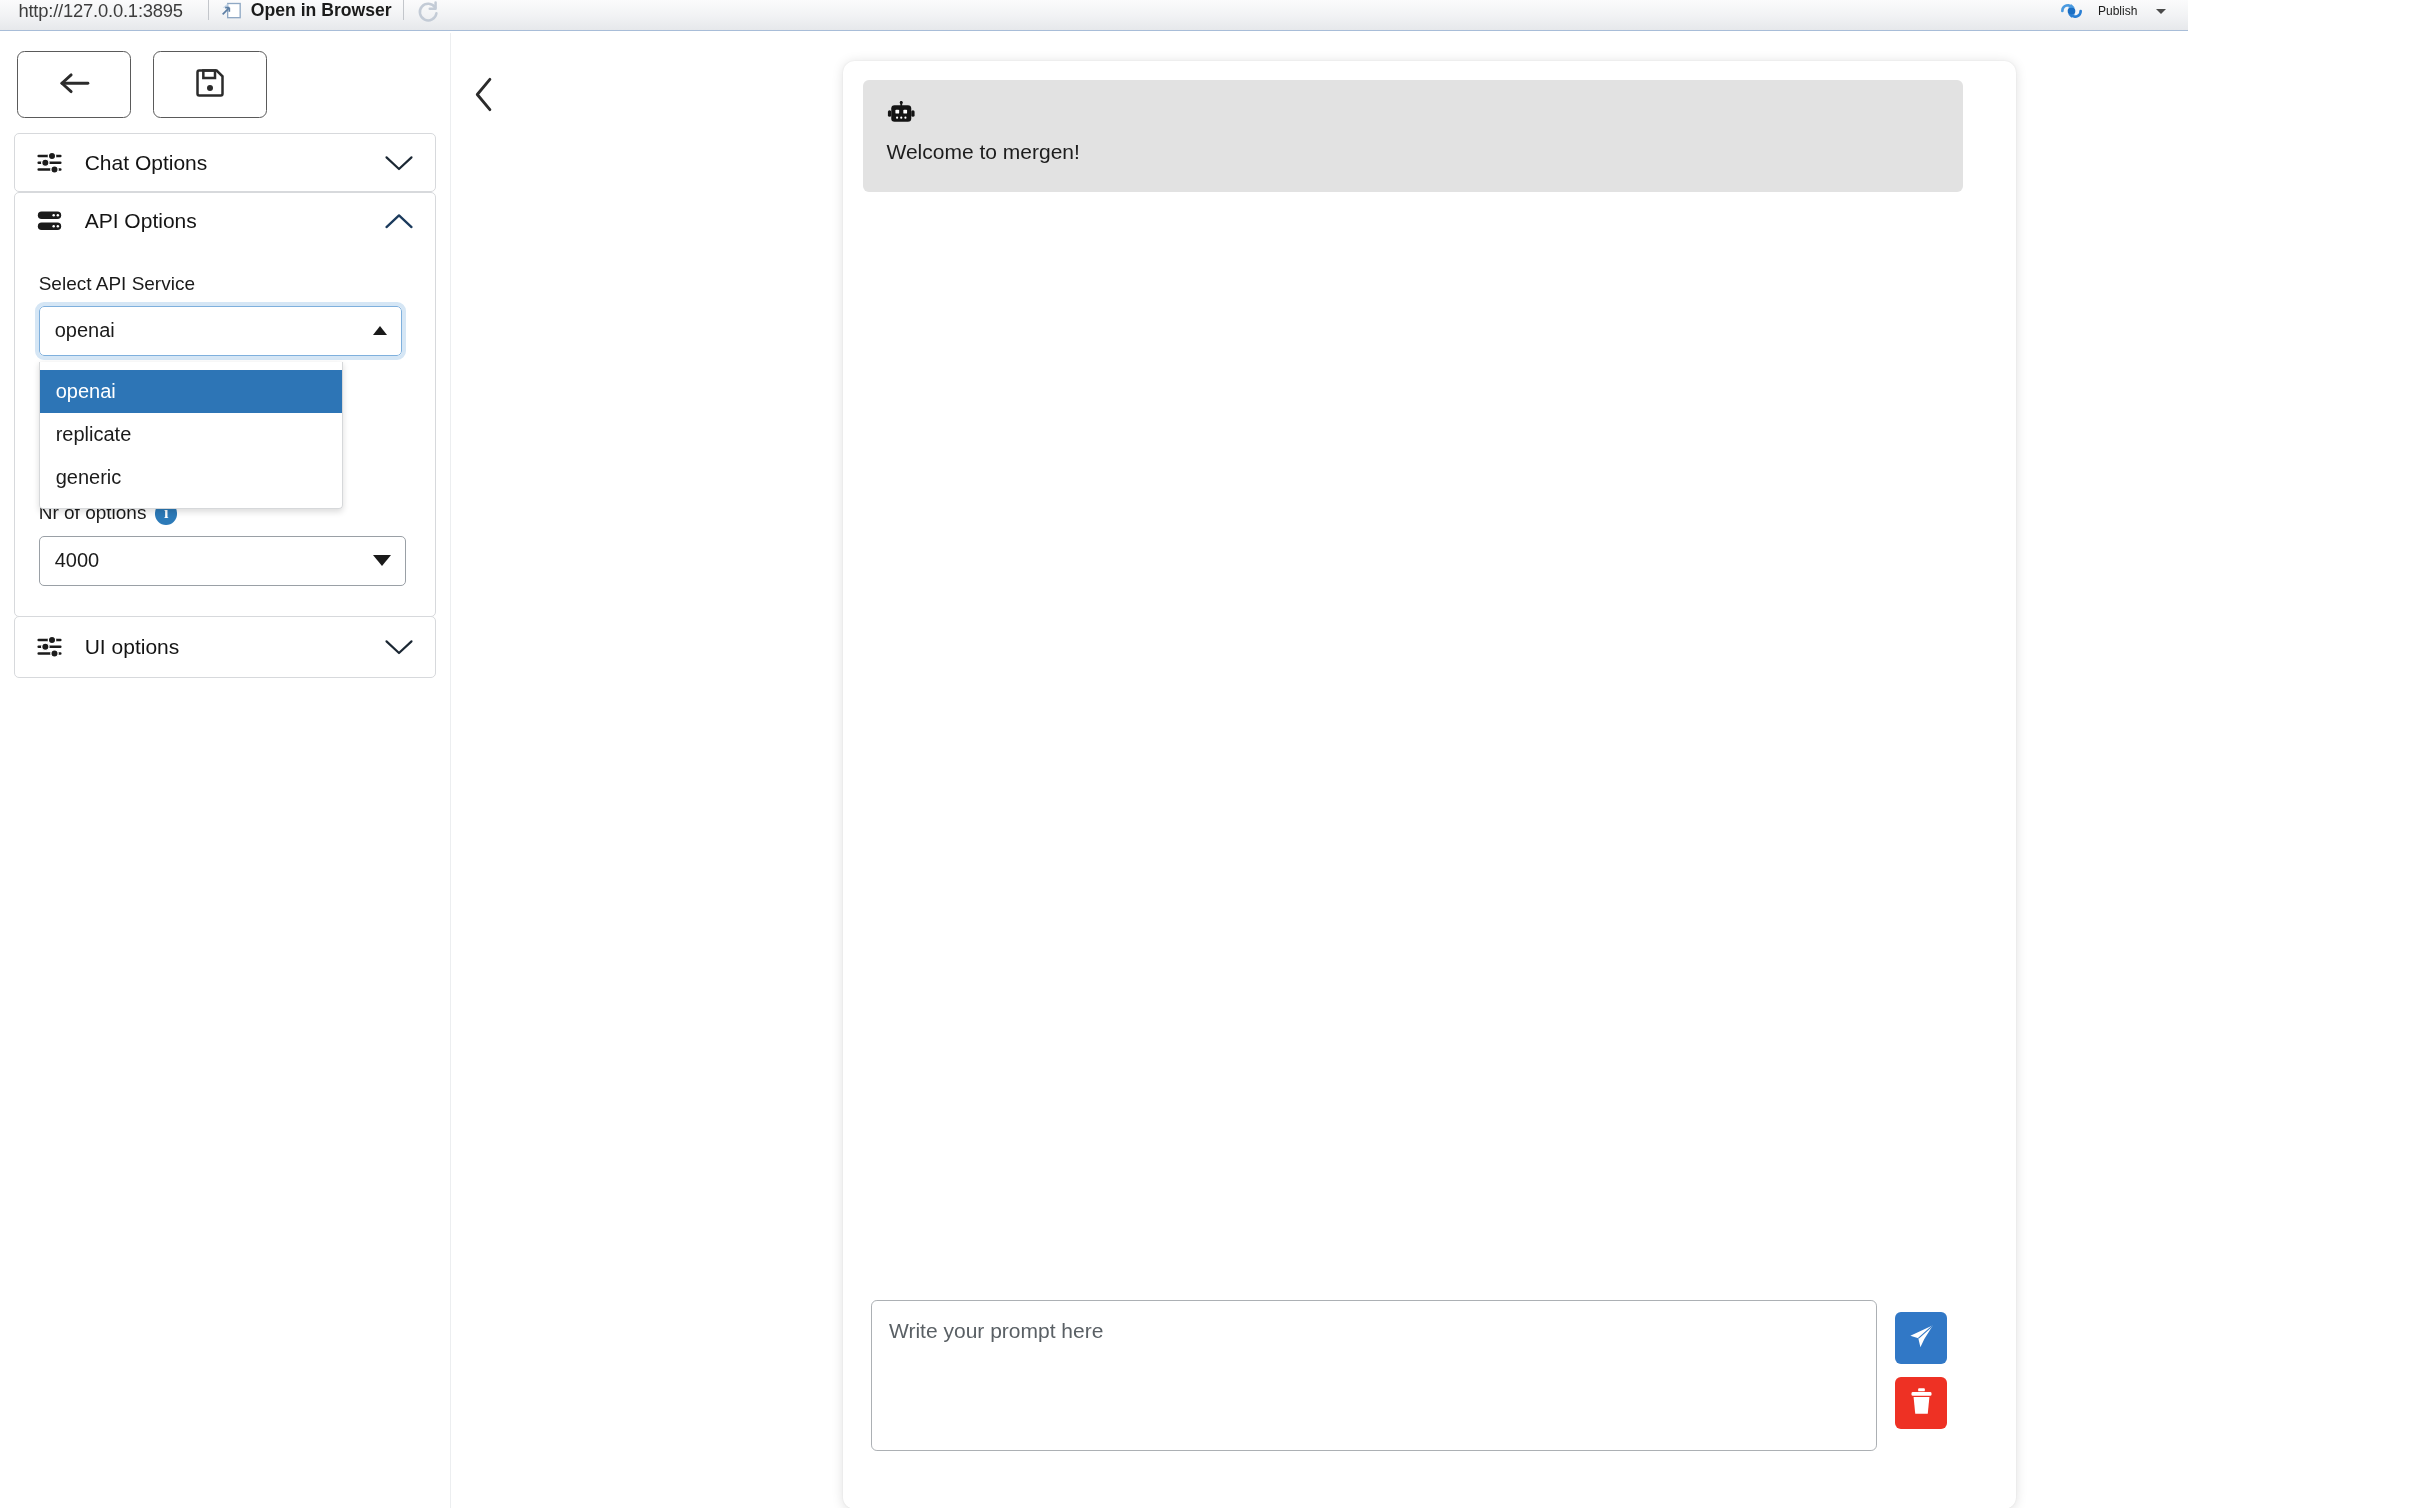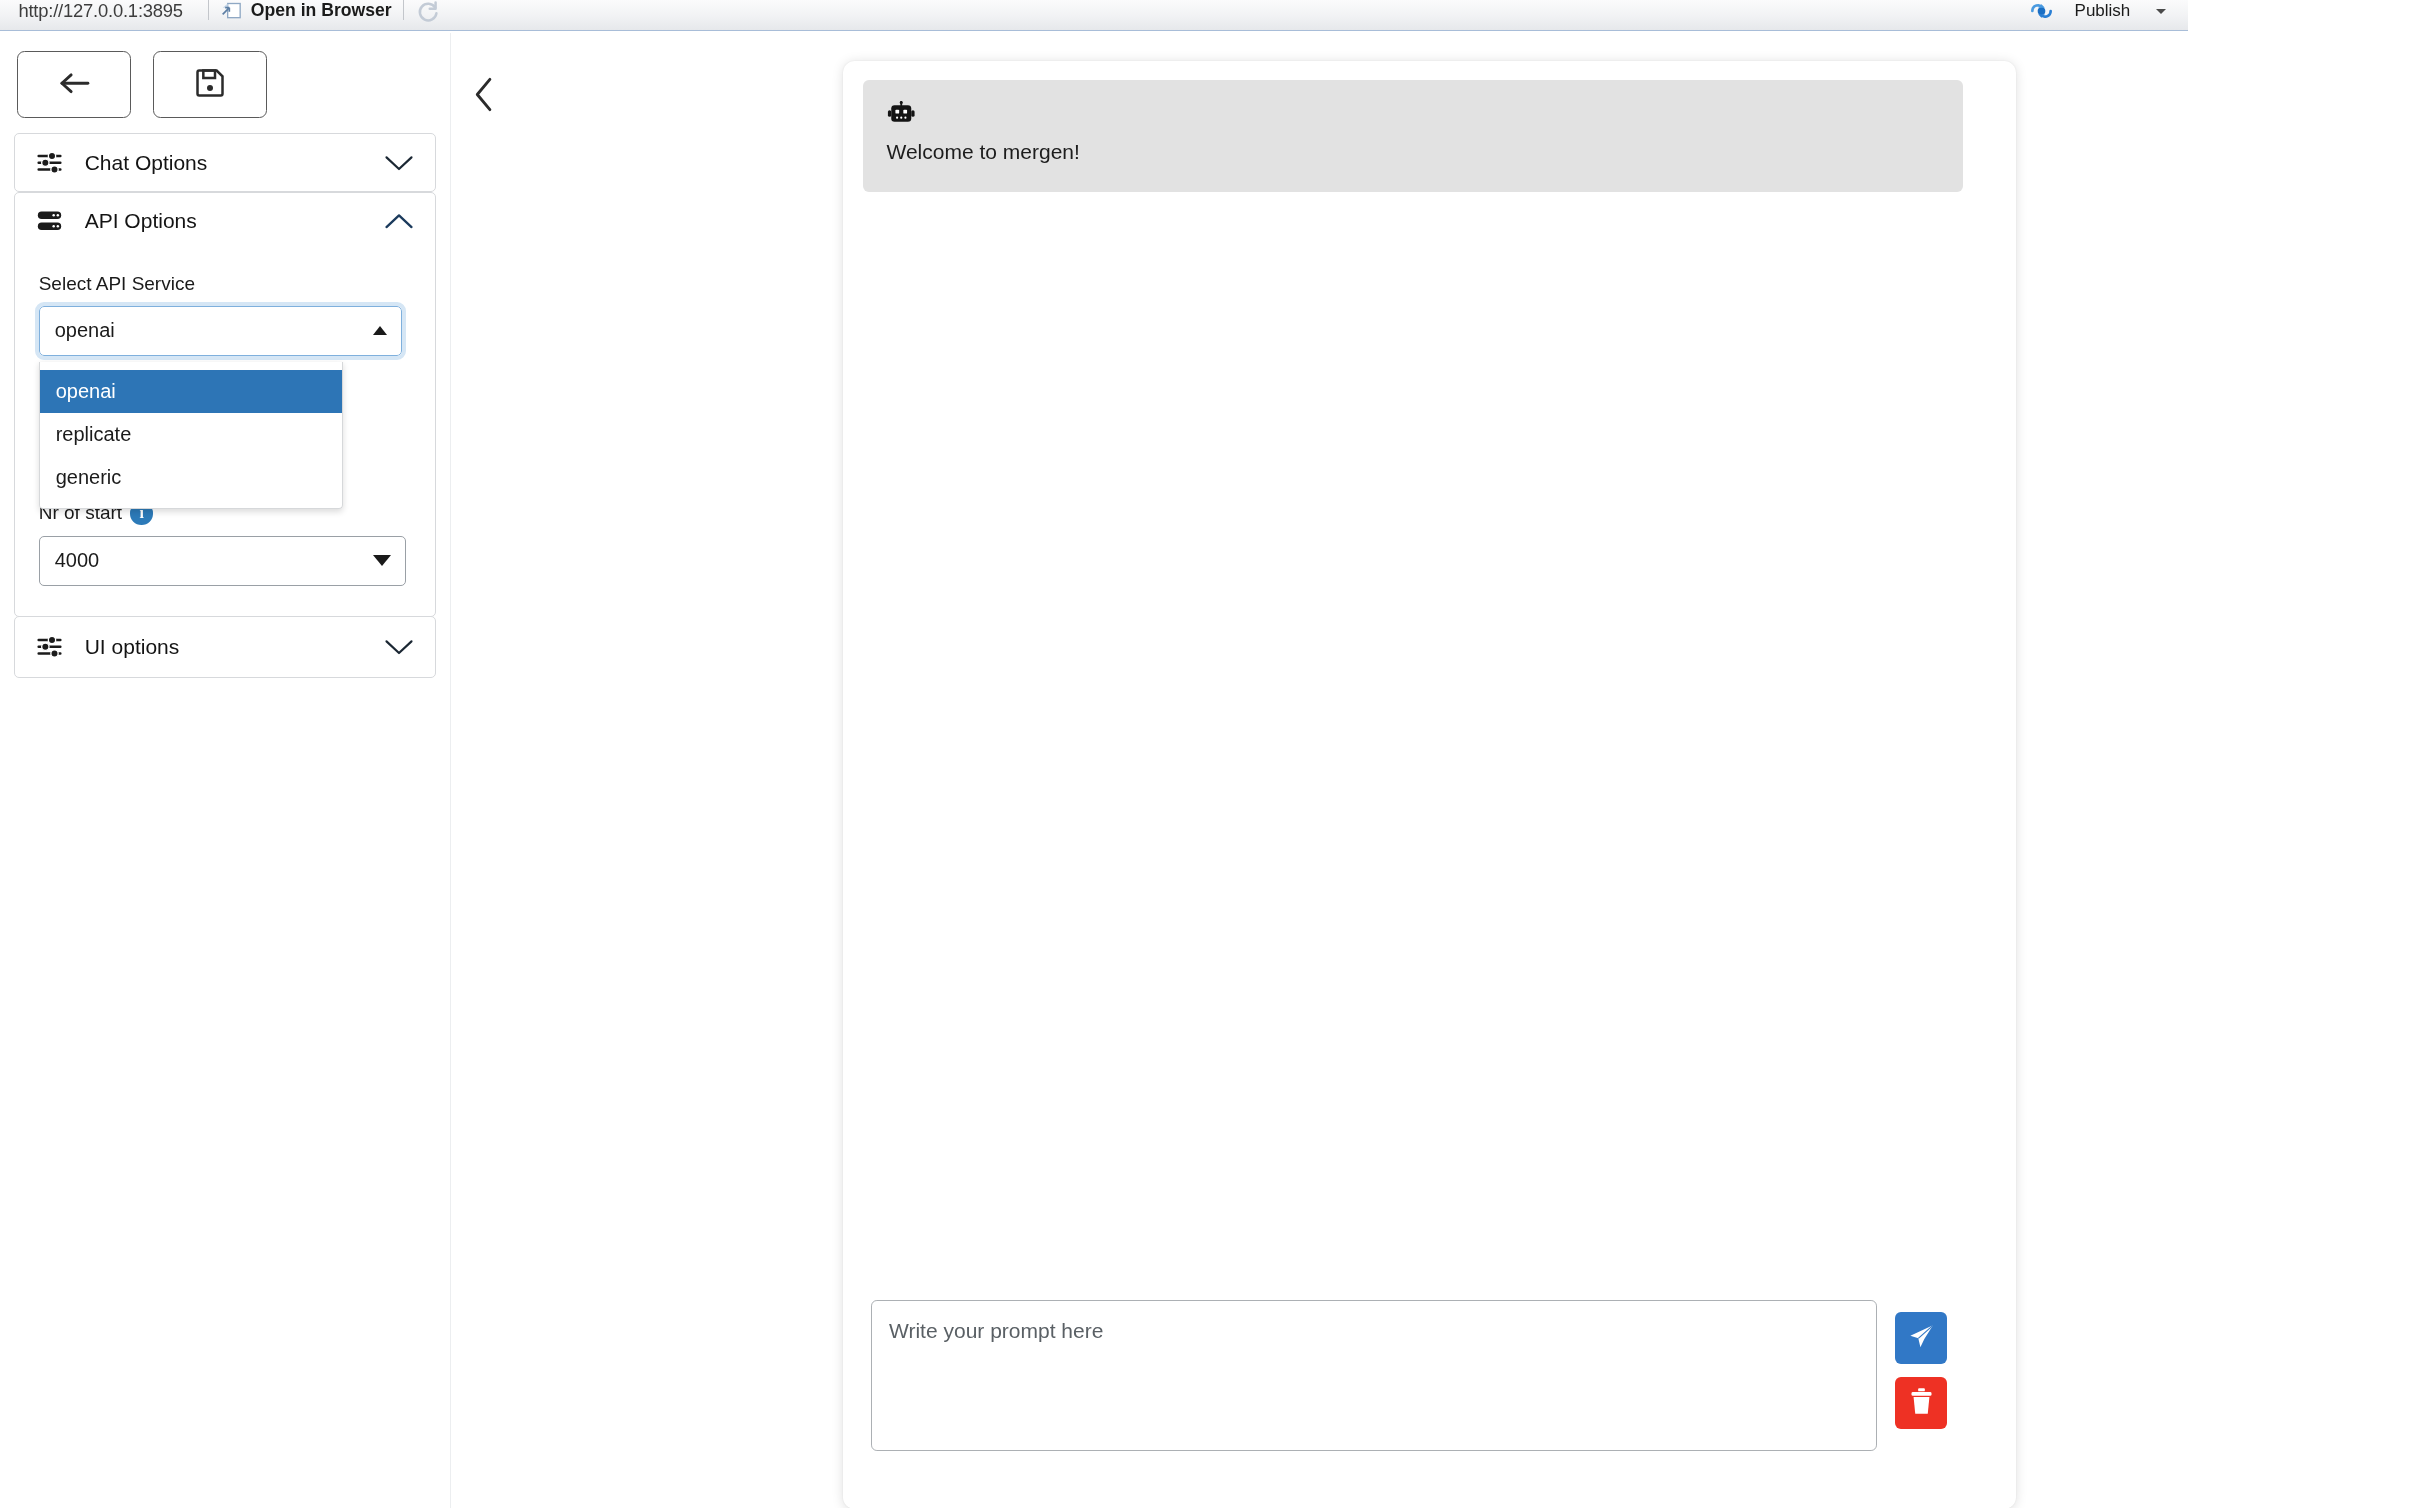--- a/index.html
+++ b/index.html
@@ -46,22 +46,22 @@
     font-weight: bold;
     color: #1b1b1b;
     white-space: nowrap;
     cursor: default;
   }
   .tb-icon { display: flex; align-items: center; }
   .tb-spacer { flex: 1 1 auto; }
   .tb-publish {
     display: flex;
     align-items: center;
-    gap: 21px;
-    font-size: 17px;
+    gap: 14px;
+    font-size: 12px;
     color: #1b1b1b;
     white-space: nowrap;
     padding-right: 10px;
   }
   .tb-caret {
     width: 0; height: 0;
     border-left: 5px solid transparent;
     border-right: 5px solid transparent;
     border-top: 5.9px solid #4a4a4a;
     margin-left: 5px;
@@ -442,21 +442,21 @@
 
           <div class="field-label" style="margin-top:33px;">Chat Model</div>
           <div class="select-wrap sel-model">
             <div class="select-box sel-model">
               <span class="sb-value">gpt-3.5-turbo</span>
               <span class="tri-down"></span>
             </div>
           </div>
 
           <div class="field-label" style="margin-top:30px;">
-            <span>Nr of start</span>
+            <span>Nr of options</span>
             <span class="info-dot">i</span>
           </div>
           <div class="select-wrap sel-tok">
             <div class="select-box sel-tok">
               <span class="sb-value">4000</span>
               <span class="tri-down"></span>
             </div>
           </div>
 
         </div>

